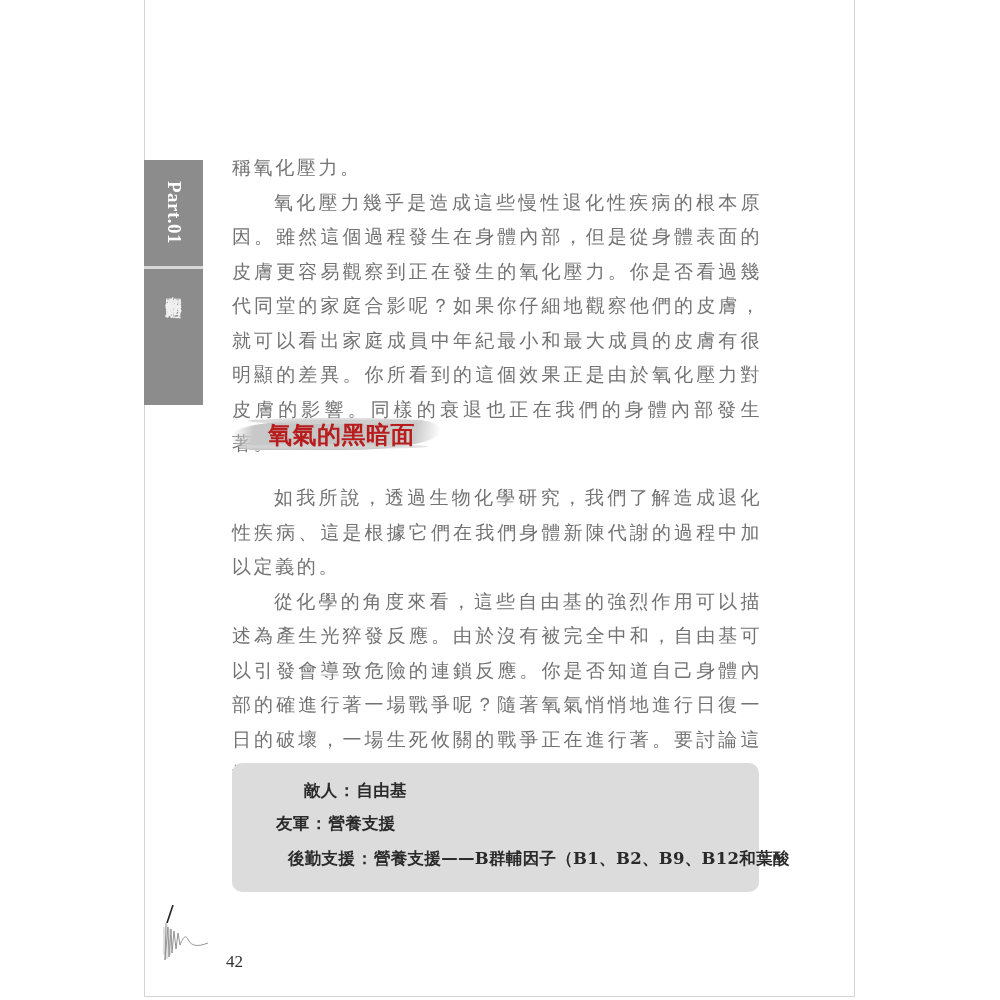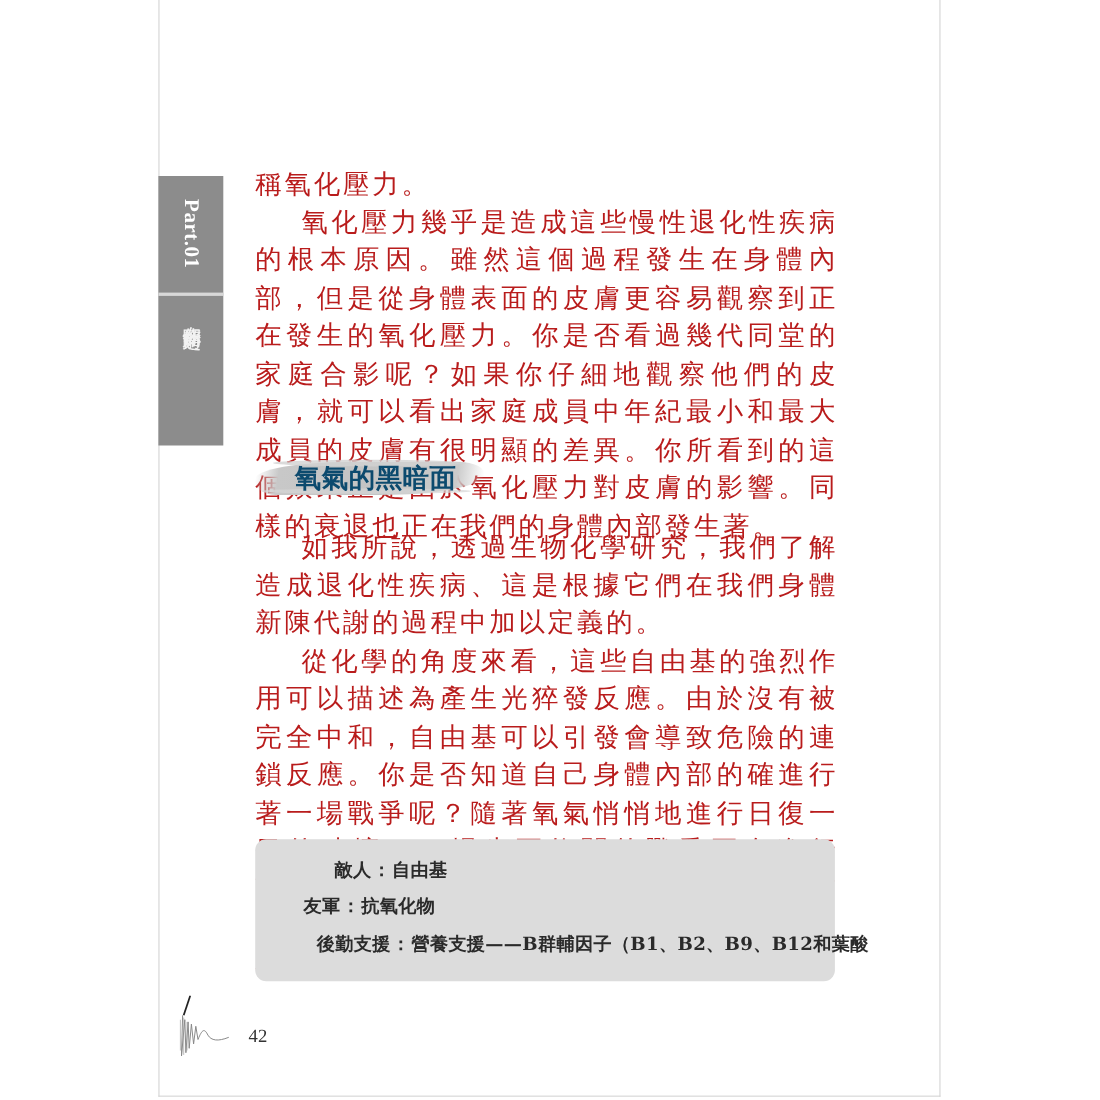--- a/index.html
+++ b/index.html
@@ -78,23 +78,23 @@
       font-family: "DejaVu Sans", "Liberation Sans", sans-serif;
       font-size: 17px;
       letter-spacing: 1px;
       line-height: 1;
     }
     .body-text {
       position: absolute;
       left: 232px;
       width: 530px;
       font-family: Liberation Sans, sans-serif;
-      font-size: 24px;
+      font-size: 19px;
       line-height: 34.5px;
-      color: #b91c1c;
+      color: #737373;
       letter-spacing: 2.6px;
     }
     .body-text p {
       margin: 0;
       text-align: justify;
     }
     .body-text p.indent {
       text-indent: 42px;
     }
     #block1 { top: 151px; }
@@ -136,21 +136,21 @@
       border-radius: 50%;
       opacity: 0.7;
     }
     .heading {
       position: absolute;
       left: 36px;
       top: 3px;
       font-family: "DejaVu Serif", "Liberation Serif", serif;
       font-weight: bold;
       font-size: 24px;
-      color: #0c4a6e;
+      color: #b91c1c;
       letter-spacing: 0.5px;
       line-height: 32px;
       white-space: nowrap;
     }
     .callout {
       position: absolute;
       left: 232px;
       top: 763px;
       width: 527px;
       height: 129px;
@@ -176,21 +176,21 @@
     .footer-mark {
       position: absolute;
       left: 156px;
       top: 905px;
       width: 60px;
       height: 60px;
     }
     .page-number {
       position: absolute;
       left: 226px;
-      top: 932px;
+      top: 952px;
       font-family: "Liberation Serif", "DejaVu Serif", serif;
       font-size: 17px;
       color: #333333;
     }
   </style>
 </head>
 <body>
 
 <div class="page"></div>
 
@@ -219,21 +219,21 @@
 <div class="body-text" id="block2">
   <p class="indent">如我所說，透過生物化學研究，我們了解造成退化性疾病、這是根據它們在我們身體新陳代謝的過程中加以定義的。</p>
   <p class="indent">從化學的角度來看，這些自由基的強烈作用可以描述為產生光猝發反應。由於沒有被完全中和，自由基可以引發會導致危險的連鎖反應。你是否知道自己身體內部的確進行著一場戰爭呢？隨著氧氣悄悄地進行日復一日的破壞，一場生死攸關的戰爭正在進行著。要討論這場戰爭，我們可以找出幾個有趣且個性鮮明的特定角色，這是根據它們在我們身體新陳代謝的過程中加以定義的：</p>
 </div>
 
 <div class="callout">
   <div class="row" id="row1">
     <span>敵人</span><span class="sep">：</span><span>自由基</span>
   </div>
   <div class="row" id="row2">
-    <span>友軍</span><span class="sep">：</span><span>抗氧化物</span>
+    <span>友軍</span><span class="sep">：</span><span>營養支援</span>
   </div>
   <div class="row" id="row3">
     <span>後勤支援</span><span class="sep">：</span><span>營養支援——B群輔因子（B1、B2、B9、B12和葉酸</span>
   </div>
 </div>
 
 <div class="footer-mark">
   <svg width="60" height="60" viewBox="0 0 60 60">
     <line x1="17" y1="0" x2="11" y2="18" stroke="#222" stroke-width="1.6"></line>
     <path d="M10 18 L9 55 L12 22 L13 52 L15 24 L16 48 L18 26 L20 44 L22 28 L24 40 C28 30, 30 30, 33 36 C36 41, 42 42, 52 38" fill="none" stroke="#888" stroke-width="0.9"></path>

